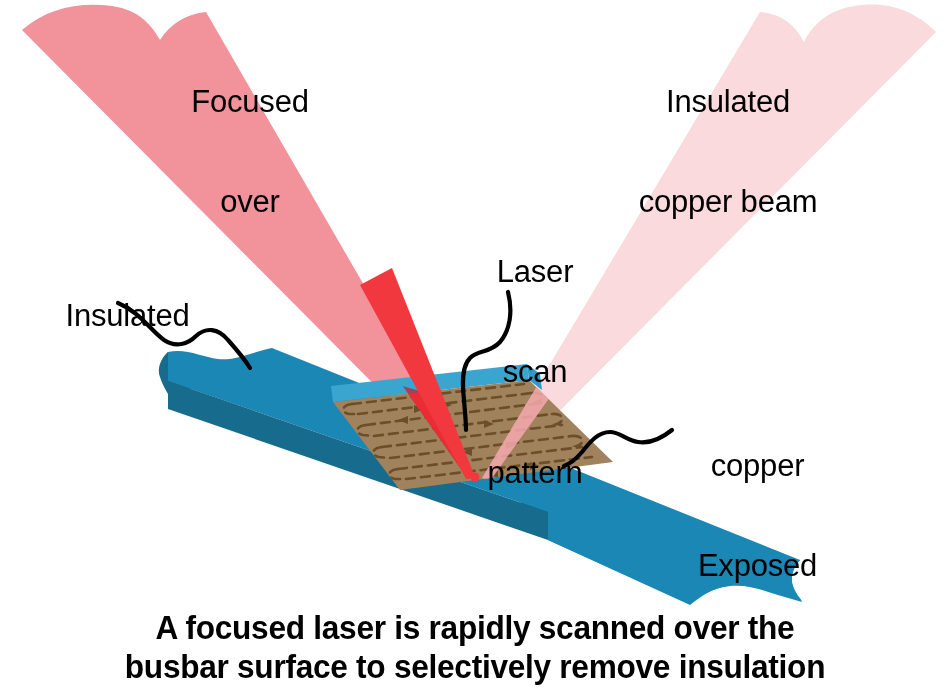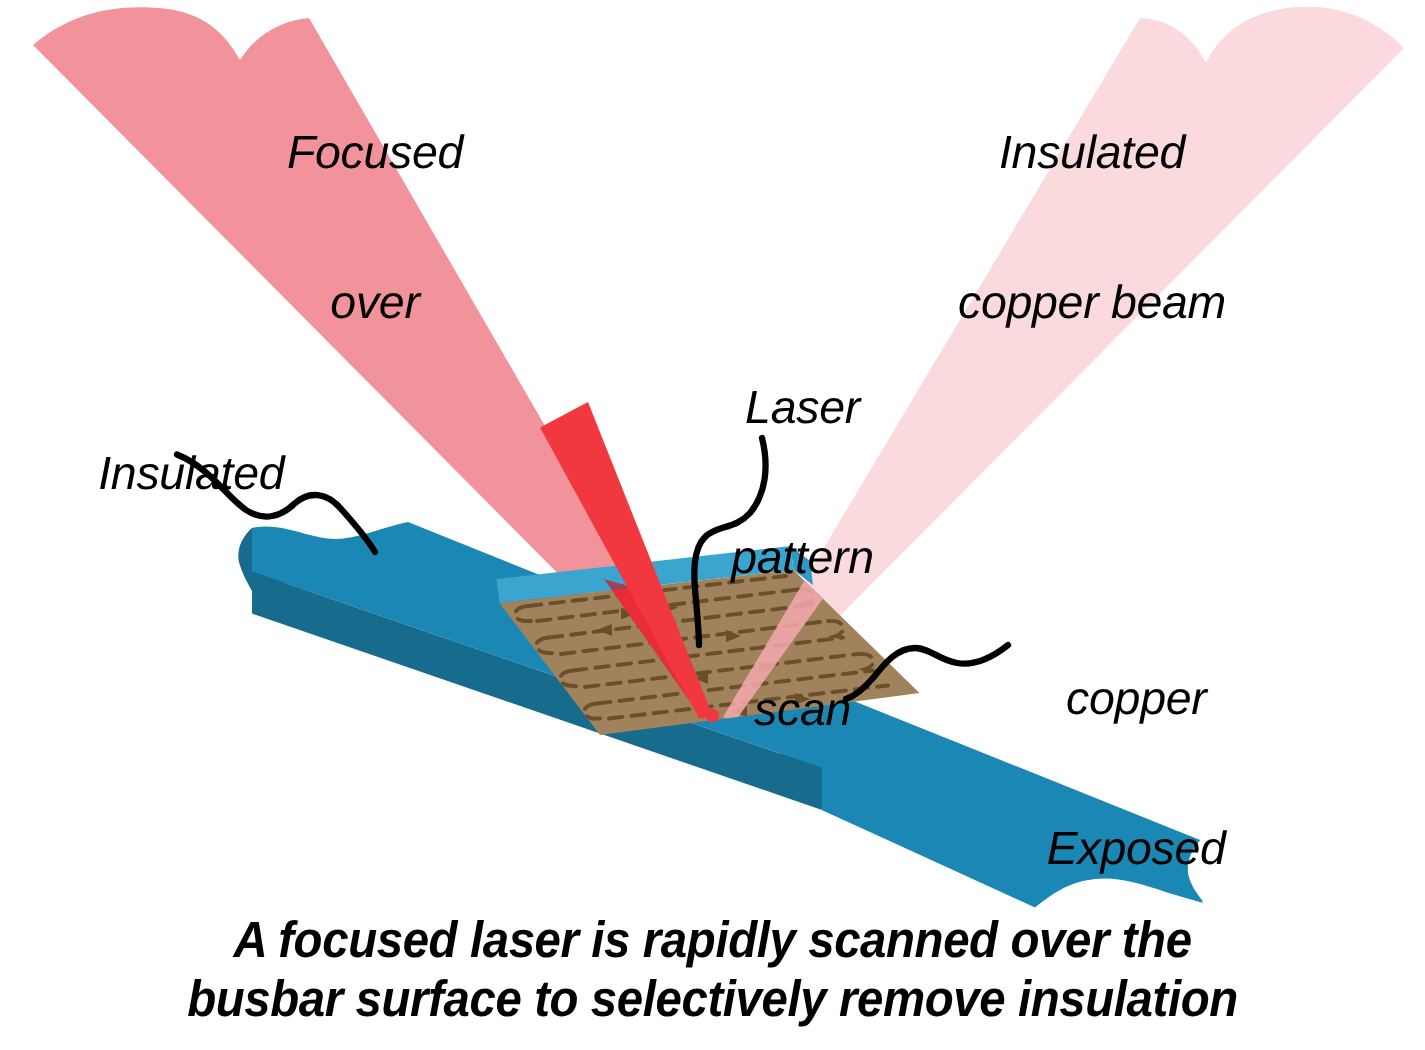--- a/index.html
+++ b/index.html
@@ -7,21 +7,20 @@
     padding: 0;
     background: #ffffff;
   }
   #root {
     position: relative;
     width: 950px;
     height: 700px;
     background: #ffffff;
     overflow: hidden;
     font-family: "Liberation Sans", sans-serif;
-    font-style: italic;
   }
   #scene {
     position: absolute;
     top: 0;
     left: 0;
     width: 950px;
     height: 700px;
   }
   .lbl {
     position: absolute;
@@ -215,22 +214,22 @@
     <div>Insulated</div>
     <div>copper beam</div>
   </div>
 
   <div class="lbl lbl-c" style="left:25px; top:232px; width:205px;">
     <div>Insulated</div>
   </div>
 
   <div class="lbl lbl-c" style="left:455px; top:188px; width:160px;">
     <div>Laser</div>
+    <div>scan</div>
     <div>pattern</div>
-    <div>scan</div>
   </div>
 
   <div class="lbl lbl-c" style="left:660px; top:382px; width:195px;">
     <div>copper</div>
     <div>Exposed</div>
   </div>
 
   <div id="caption">
     <div>A focused laser is rapidly scanned over the</div>
     <div>busbar surface to selectively remove insulation</div>

